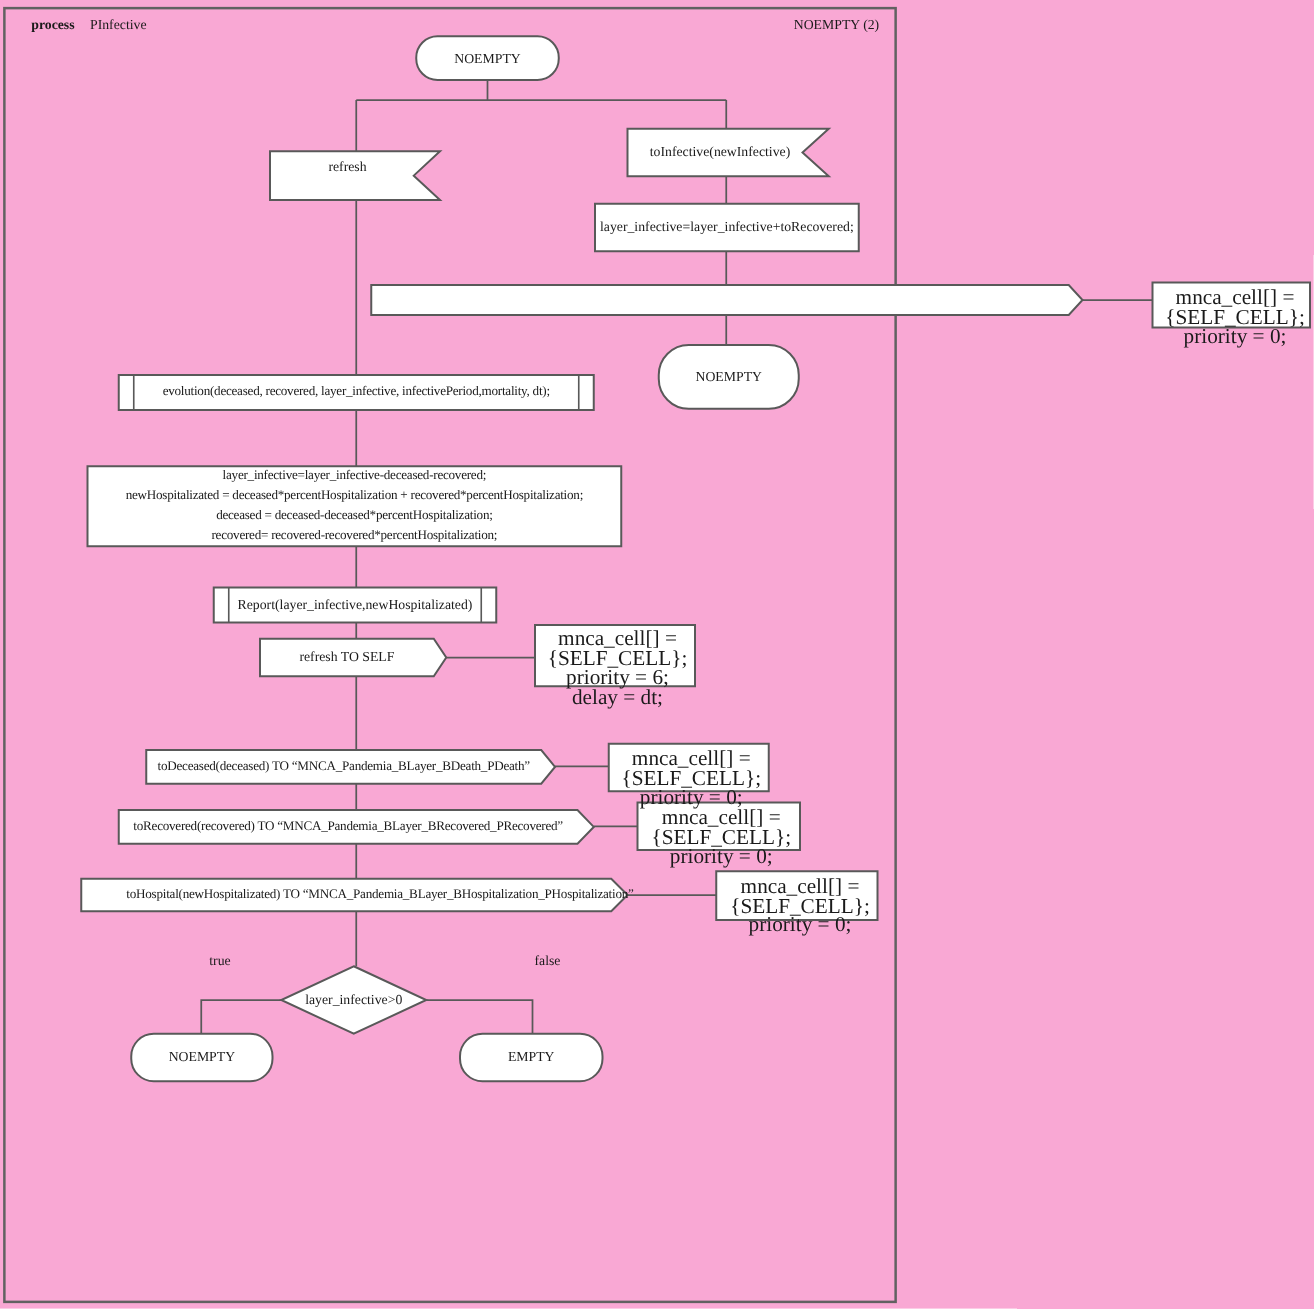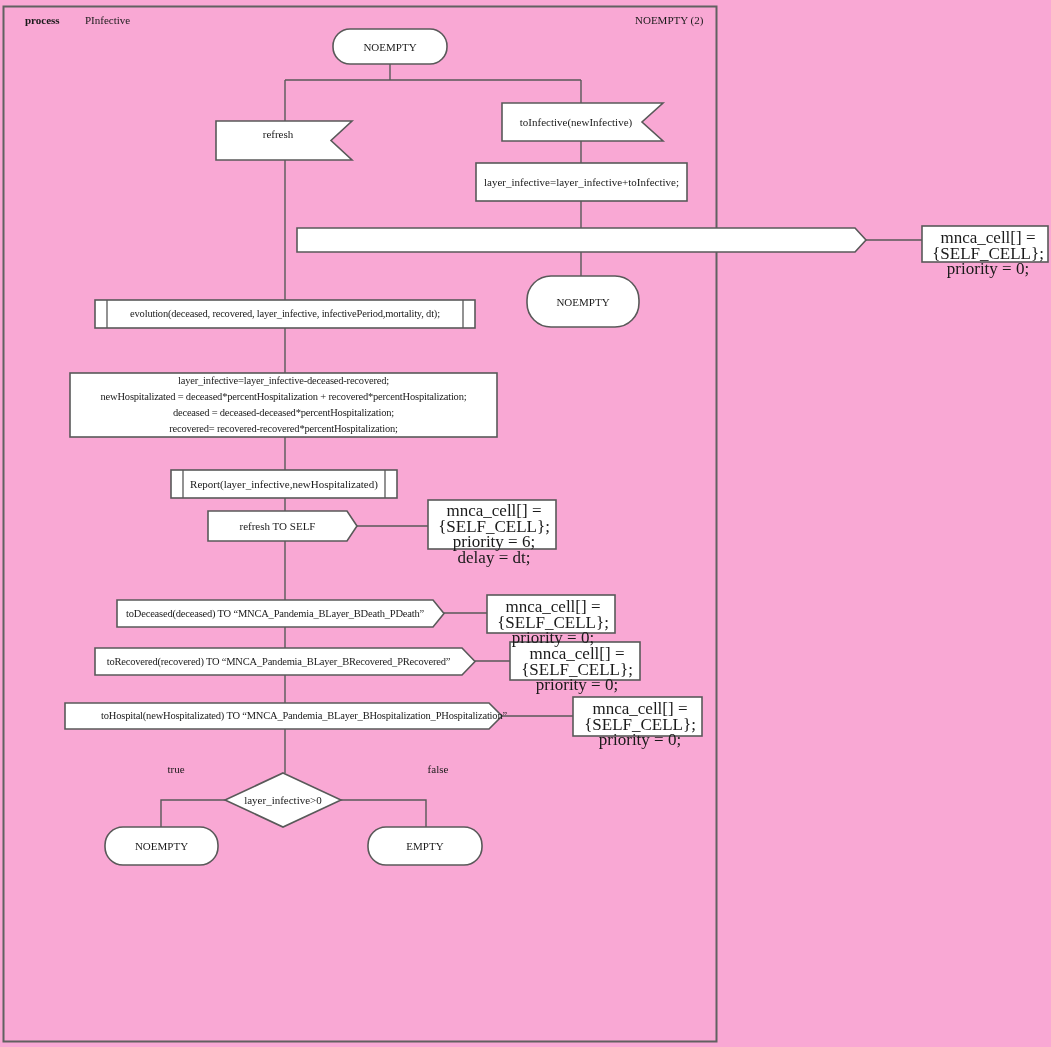--- a/index.html
+++ b/index.html
@@ -108,30 +108,30 @@
     <rect class="shape" x="573" y="697" width="129" height="39"></rect>
 
     <polygon class="shape" points="283,773 341,800 283,827 225,800"></polygon>
 
     <rect class="shape" x="105" y="827" width="113" height="38" rx="18" ry="18"></rect>
 
     <rect class="shape" x="368" y="827" width="114" height="38" rx="18" ry="18"></rect>
   </svg>
 
   <div class="lbl left bold" style="left:25px;top:13px;width:60px;height:14px;">process</div>
-  <div class="lbl left" style="left:85px;top:13px;width:120px;height:14px;text-align:center;">PInfective</div>
+  <div class="lbl left" style="left:72px;top:13px;width:120px;height:14px;text-align:center;">PInfective</div>
   <div class="lbl left" style="left:635px;top:13px;width:90px;height:14px;">NOEMPTY (2)</div>
 
   <div class="lbl" style="left:333px;top:29px;width:114px;height:35px;">NOEMPTY</div>
 
   <div class="lbl" style="left:216px;top:121px;width:124px;height:26px;">refresh</div>
 
   <div class="lbl" style="left:502px;top:103px;width:148px;height:38px;">toInfective(newInfective)</div>
 
-  <div class="lbl" style="left:476px;top:163px;width:211px;height:38px;">layer_infective=layer_infective+toInfective;</div>
+  <div class="lbl" style="left:476px;top:163px;width:211px;height:38px;">layer_infective=layer_infective+toRecovered;</div>
 
 
   <div class="comment-text" style="left:930px;top:230px;width:116px;">mnca_cell[] = {SELF_CELL};
 priority = 0;</div>
 
   <div class="lbl" style="left:527px;top:276px;width:112px;height:51px;">NOEMPTY</div>
 
   <div class="lbl tight" style="left:107px;top:300px;width:356px;height:28px;">evolution(deceased, recovered, layer_infective, infectivePeriod,mortality, dt);</div>
 
   <div class="lbl multi tight" style="left:70px;top:374px;width:427px;height:62px;">layer_infective=layer_infective-deceased-recovered;

